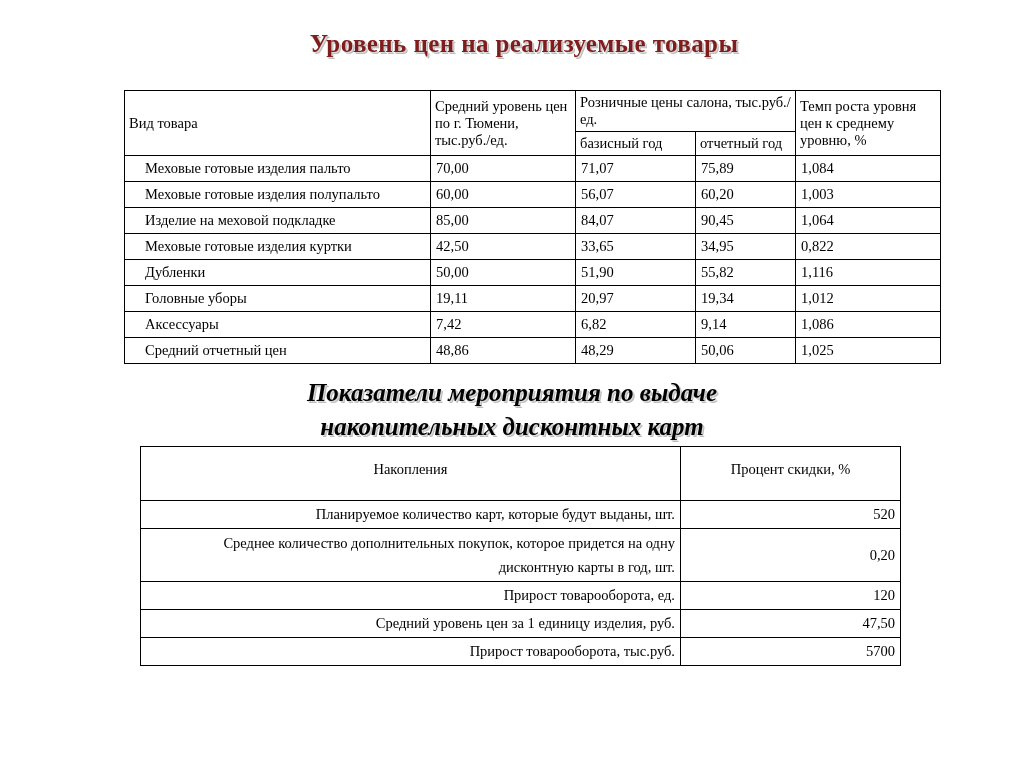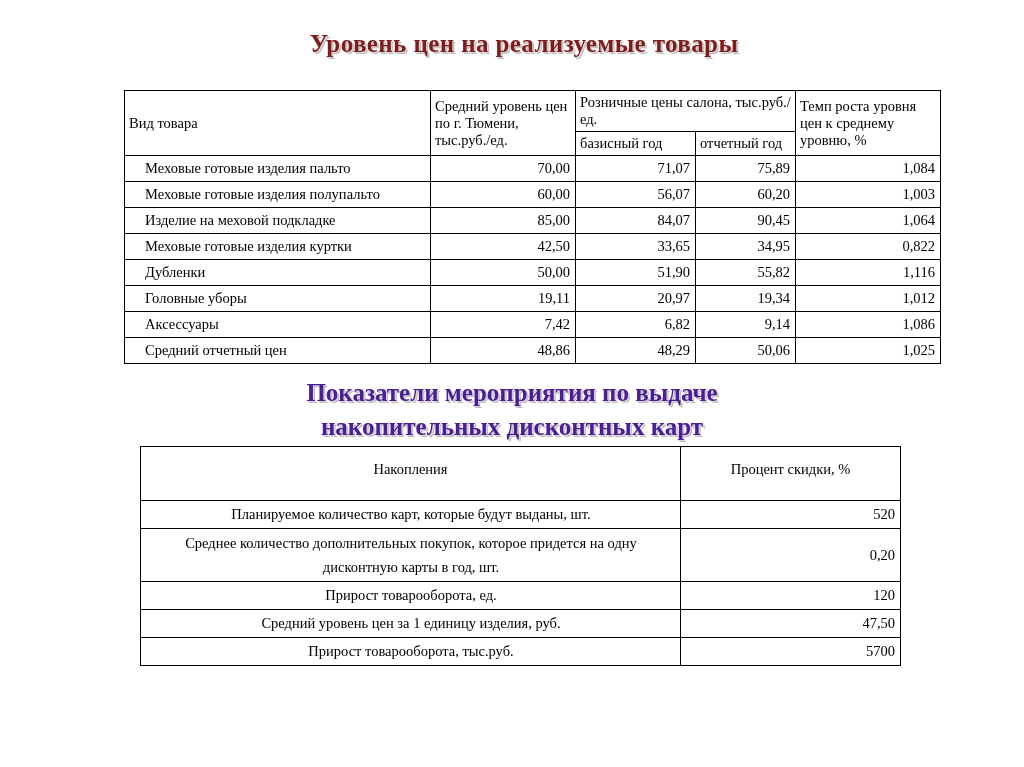--- a/index.html
+++ b/index.html
@@ -41,25 +41,26 @@
   .title-2 {
     position: absolute;
     top: 376px;
     left: 0;
     width: 1024px;
     text-align: center;
     font-family: "Liberation Serif", serif;
     font-weight: bold;
     font-size: 25px;
     line-height: 34px;
-    color: #4c1d95;
+    color: #000000;
     text-shadow:
        1px 1px 0 #d9d9d9,
        2px 2px 0 #bdbdbd,
       -1px -1px 0 #ffffff;
+    font-style: italic;
   }
 
   
   table {
     border-collapse: collapse;
     table-layout: fixed;
     font-family: "Liberation Serif", serif;
     font-size: 14.5px;
     color: #000;
   }
@@ -81,37 +82,37 @@
     text-align: left;
     line-height: 17px;
     padding: 3px 4px;
   }
   .table-prices .row-name {
     text-align: left;
     padding-left: 20px;
     height: 21px;
   }
   .table-prices .num {
-    text-align: right;
+    text-align: left;
   }
 
   
   .table-cards {
     position: absolute;
     top: 446px;
     left: 140px;
     width: 760px;
   }
   .table-cards .hcell {
     text-align: center;
     padding: 14px 4px 22px 4px;
     vertical-align: top;
   }
   .table-cards .row-name {
-    text-align: center;
+    text-align: right;
     padding-left: 6px;
     height: 23px;
   }
   .table-cards .row-name.tall {
     height: 48px;
     line-height: 24px;
   }
   .table-cards .num {
     text-align: right;
     font-family: Liberation Serif, serif;

